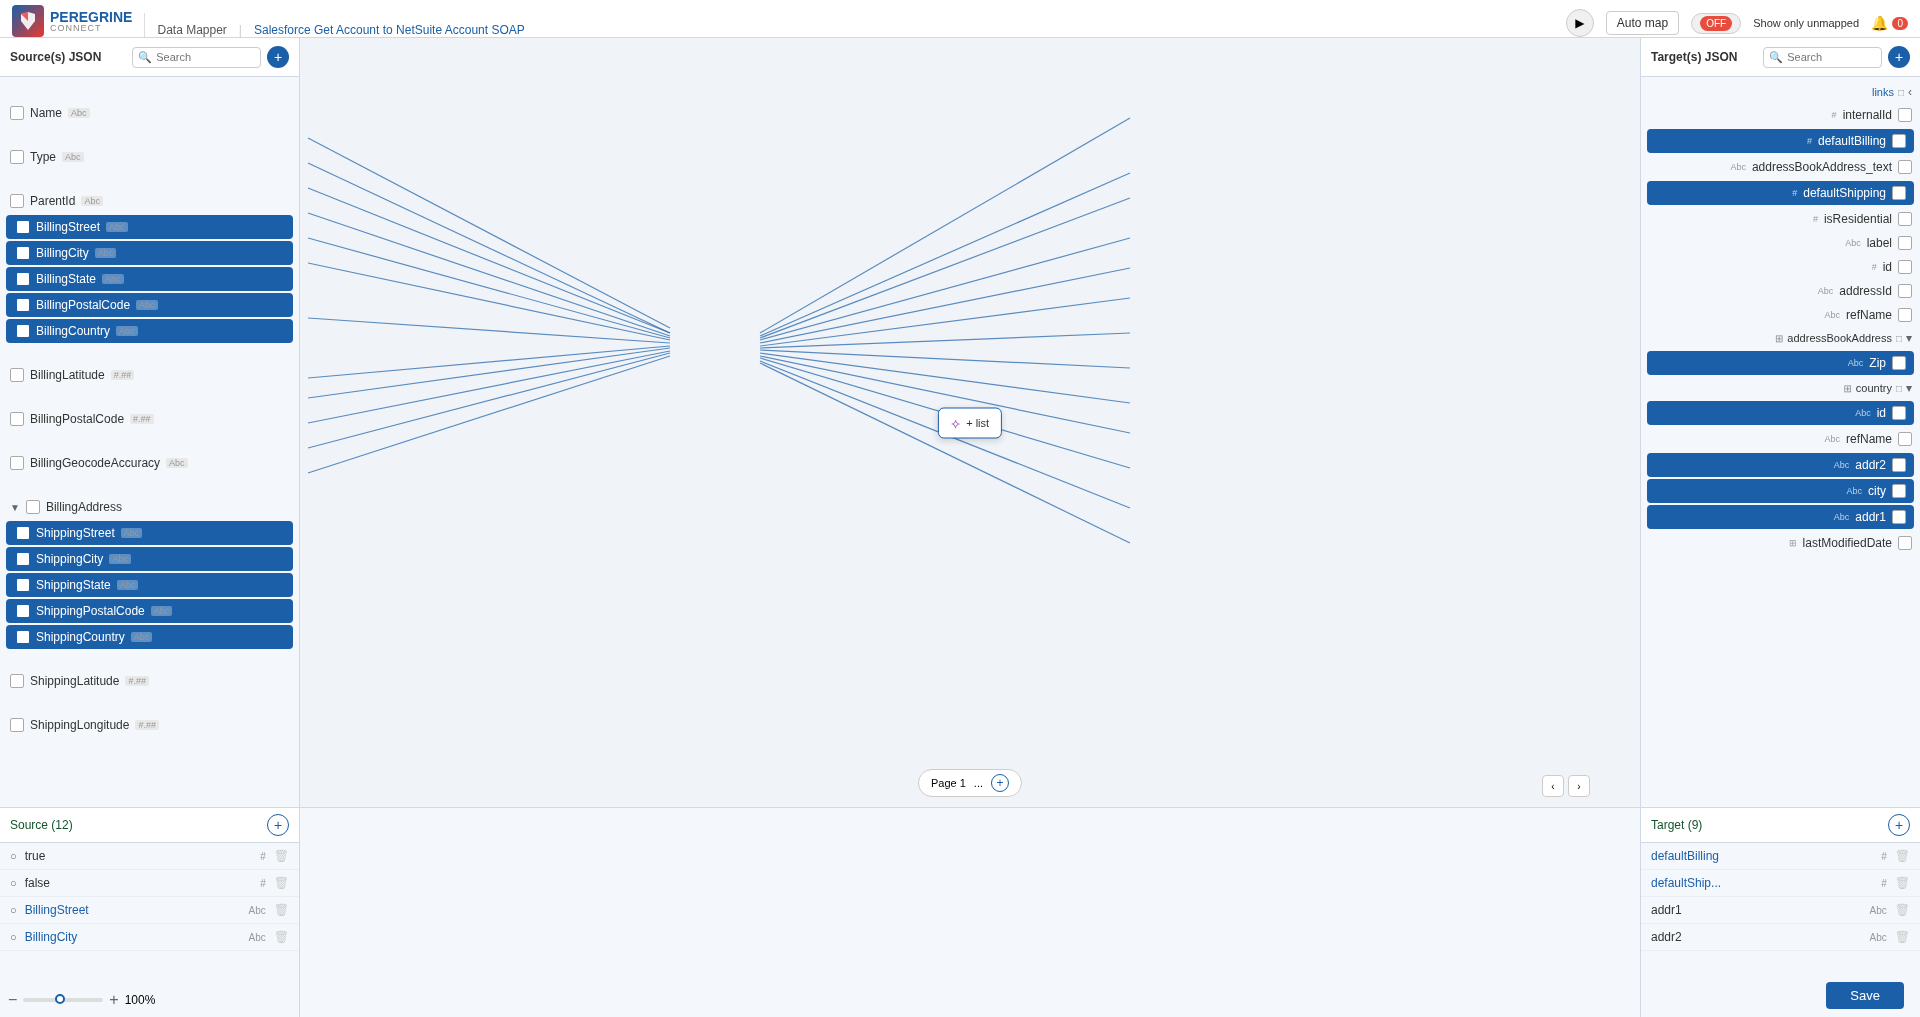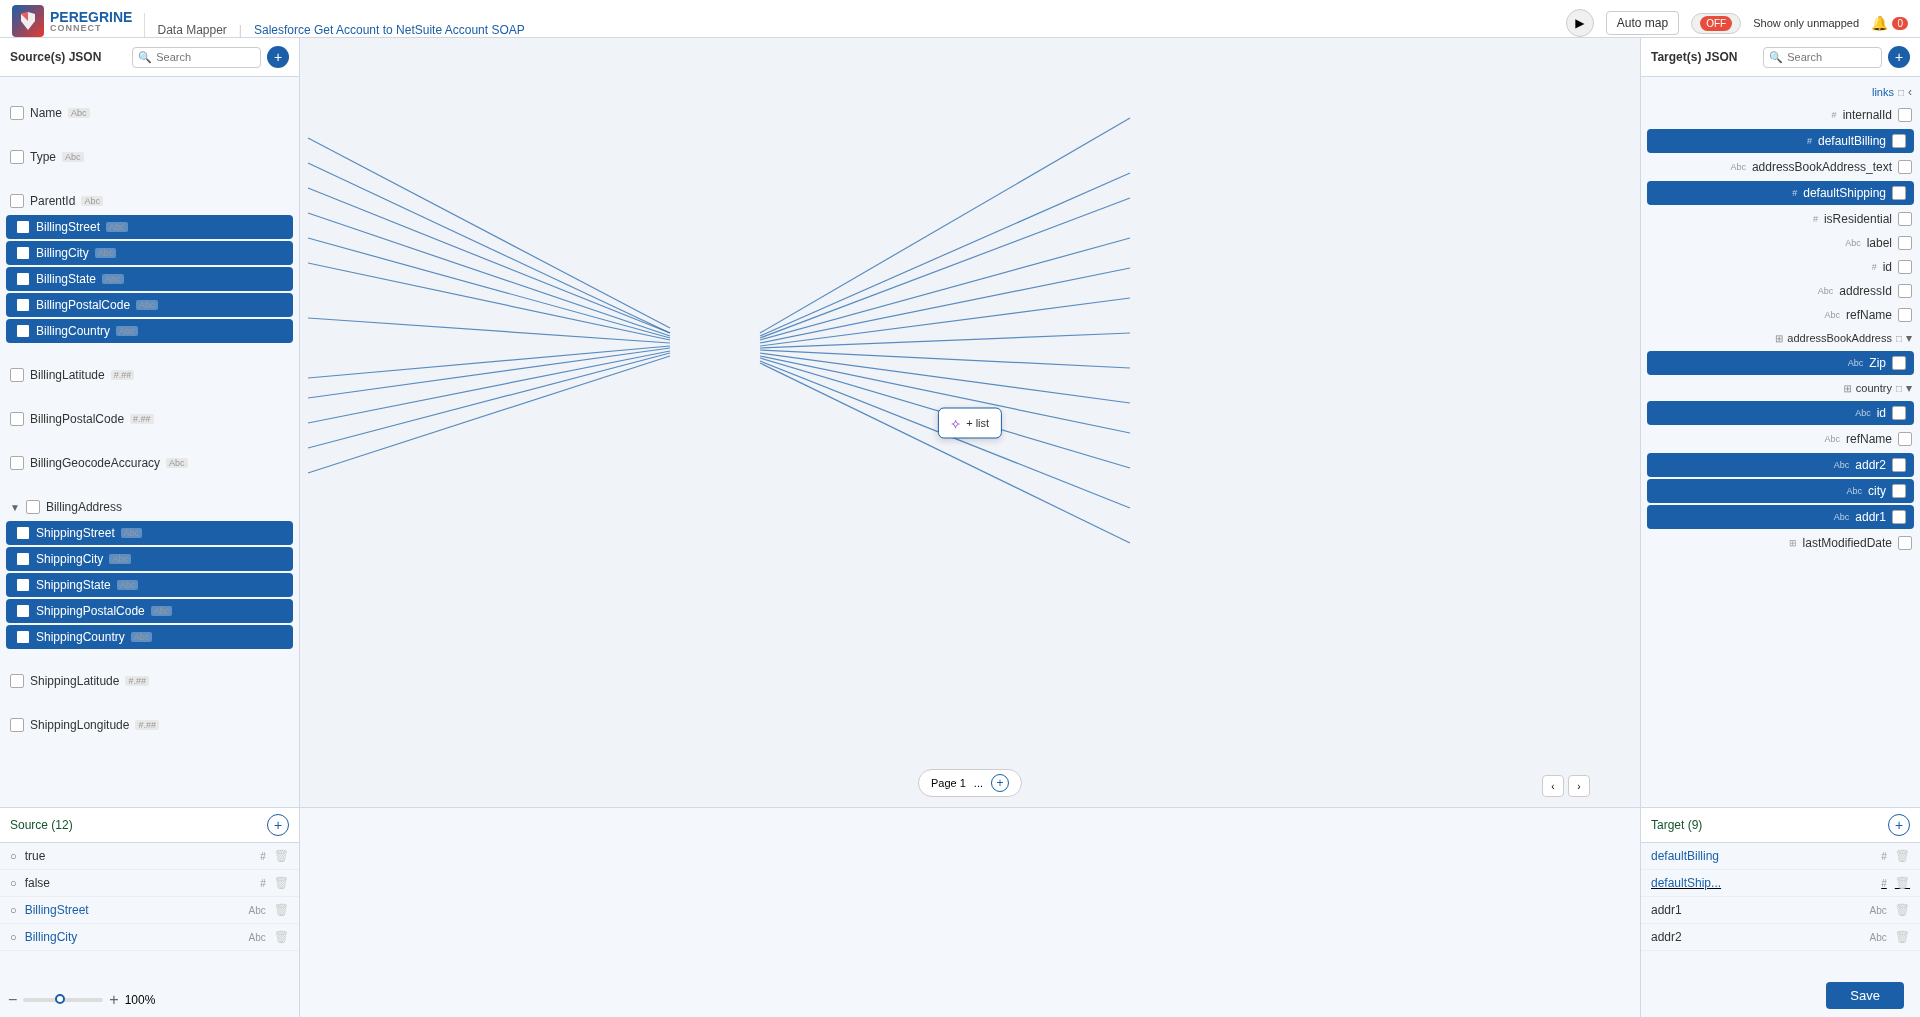--- a/index.html
+++ b/index.html
@@ -5,21 +5,21 @@
     * { box-sizing: border-box; margin: 0; padding: 0; }
     body { font-family: -apple-system, BlinkMacSystemFont, 'Segoe UI', sans-serif; font-size: 12px; background: #e8f0f8; overflow: hidden; height: 1017px; width: 1920px; }
 
     
     #header {
       display: flex; align-items: flex-end; height: 38px; background: #fff; border-bottom: 1px solid #d0d8e4; padding: 0 12px; gap: 8px; position: relative; z-index: 100;
     }
     .logo-area { display: flex; align-items: center; gap: 6px; }
     .logo-icon { width: 32px; height: 32px; background: linear-gradient(135deg, #1a5fa8, #e8392e); border-radius: 4px; display: flex; align-items: center; justify-content: center; color: white; font-weight: bold; font-size: 10px; }
     .logo-text { color: #1a5fa8; font-weight: 700; font-size: 14px; }
-    .logo-sub { color: #666; font-size: 11px; font-weight: bold; }
+    .logo-sub { color: #666; font-size: 11px; }
     .header-right { margin-left: auto; display: flex; align-items: center; gap: 12px; }
     .play-btn { width: 28px; height: 28px; border-radius: 50%; background: #f0f0f0; border: 1px solid #ccc; display: flex; align-items: center; justify-content: center; cursor: pointer; }
     .automap-btn { background: #fff; border: 1px solid #ccc; border-radius: 4px; padding: 4px 10px; font-size: 12px; cursor: pointer; color: #333; }
     .toggle-group { display: flex; align-items: center; gap: 6px; background: #f0f0f0; border: 1px solid #ccc; border-radius: 12px; padding: 2px 8px; }
     .toggle-off { background: #e74c3c; color: white; border-radius: 10px; padding: 2px 6px; font-size: 10px; }
     .show-unmapped { font-size: 11px; color: #333; }
     .notif-area { display: flex; align-items: center; gap: 4px; }
     .bell-icon { font-size: 14px; color: #666; }
     .badge { background: #e74c3c; color: white; border-radius: 8px; padding: 1px 5px; font-size: 10px; }
 
@@ -612,21 +612,21 @@
       <span class="bottom-panel-title">Target (9)</span>
       <button class="add-btn-sm">+</button>
     </div>
 
     <div class="bottom-item" style="justify-content:flex-end;">
       <span class="bottom-item-name blue2">defaultBilling</span>
       <span class="bottom-item-type">#</span>
       <span class="delete-btn">🗑</span>
     </div>
 
-    <div class="bottom-item" style="text-decoration:underline;">
+    <div class="bottom-item" style="">
       <span class="bottom-item-name blue2">defaultShip...</span>
       <span class="bottom-item-type">#</span>
       <span class="delete-btn">🗑</span>
     </div>
 
     <div class="bottom-item" style="justify-content:flex-end;">
       <span class="bottom-item-name">addr1</span>
       <span class="bottom-item-type">Abc</span>
       <span class="delete-btn">🗑</span>
     </div>

